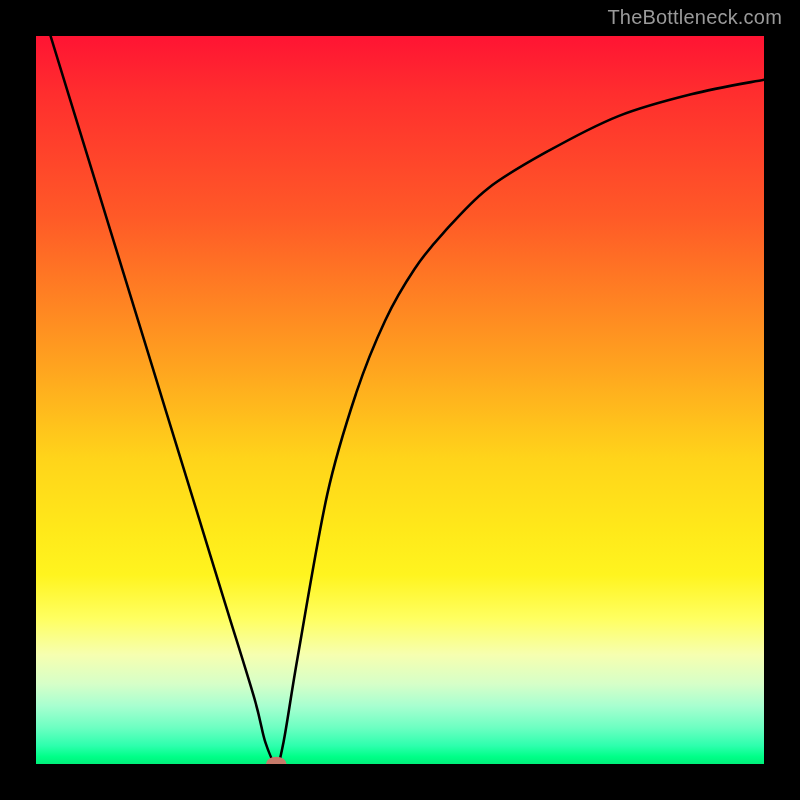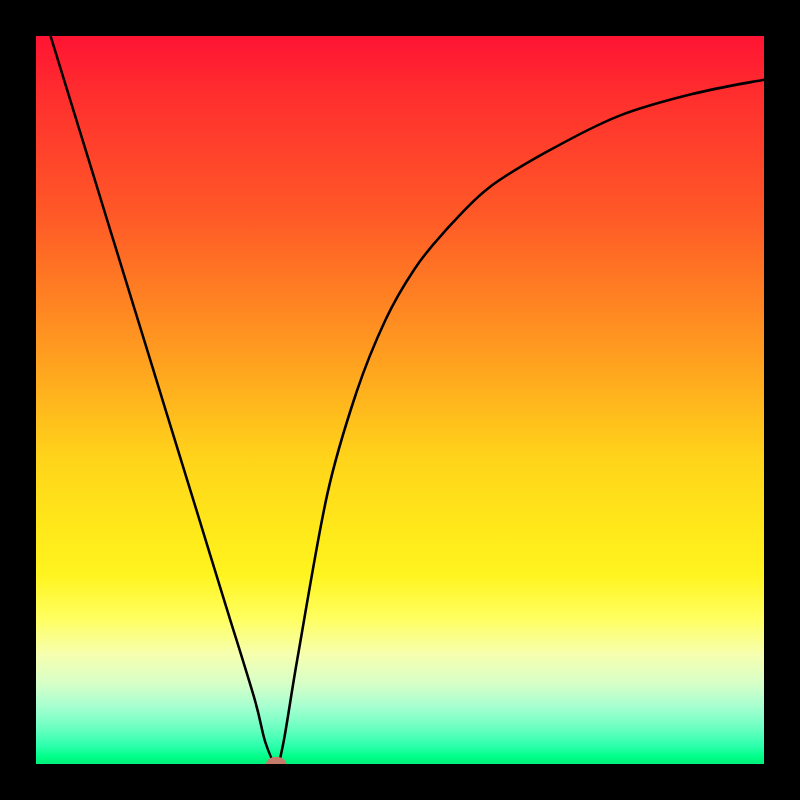--- a/index.html
+++ b/index.html
@@ -62,13 +62,14 @@
 </head>
 <body>
 
 <div class="frame">
   <div class="plot">
     <svg viewBox="0 0 100 100" width="728" height="728" preserveAspectRatio="none">
       <path d="M 2 0 C 2.67 2.17 4.67 8.67 6 13 C 7.33 17.33 8.67 21.67 10 26 C 11.33 30.33 12.67 34.67 14 39 C 15.33 43.33 16.67 47.67 18 52 C 19.33 56.33 20.67 60.67 22 65 C 23.33 69.33 24.67 73.67 26 78 C 27.33 82.33 29.08 87.83 30 91 C 30.92 94.17 31.00 95.50 31.5 97 C 32.00 98.50 32.58 100.00 33 100 C 33.42 100.00 33.50 99.50 34 97 C 34.50 94.50 35.00 90.67 36 85 C 37.00 79.33 38.67 69.00 40 63 C 41.33 57.00 42.67 53.00 44 49 C 45.33 45.00 46.67 41.83 48 39 C 49.33 36.17 50.67 34.00 52 32 C 53.33 30.00 54.33 28.83 56 27 C 57.67 25.17 59.67 22.83 62 21 C 64.33 19.17 67.00 17.67 70 16 C 73.00 14.33 76.67 12.33 80 11 C 83.33 9.67 86.67 8.83 90 8 C 93.33 7.17 98.33 6.33 100 6" fill="none" stroke="#000000" stroke-width="0.35" stroke-linecap="round" stroke-linejoin="round"></path>
       <ellipse cx="33" cy="100" rx="1.4" ry="1" fill="#c67a6a"></ellipse>
     </svg>
   </div>
+  <div class="watermark">TheBottleneck.com</div>
 </div>
 
 </body></html>

